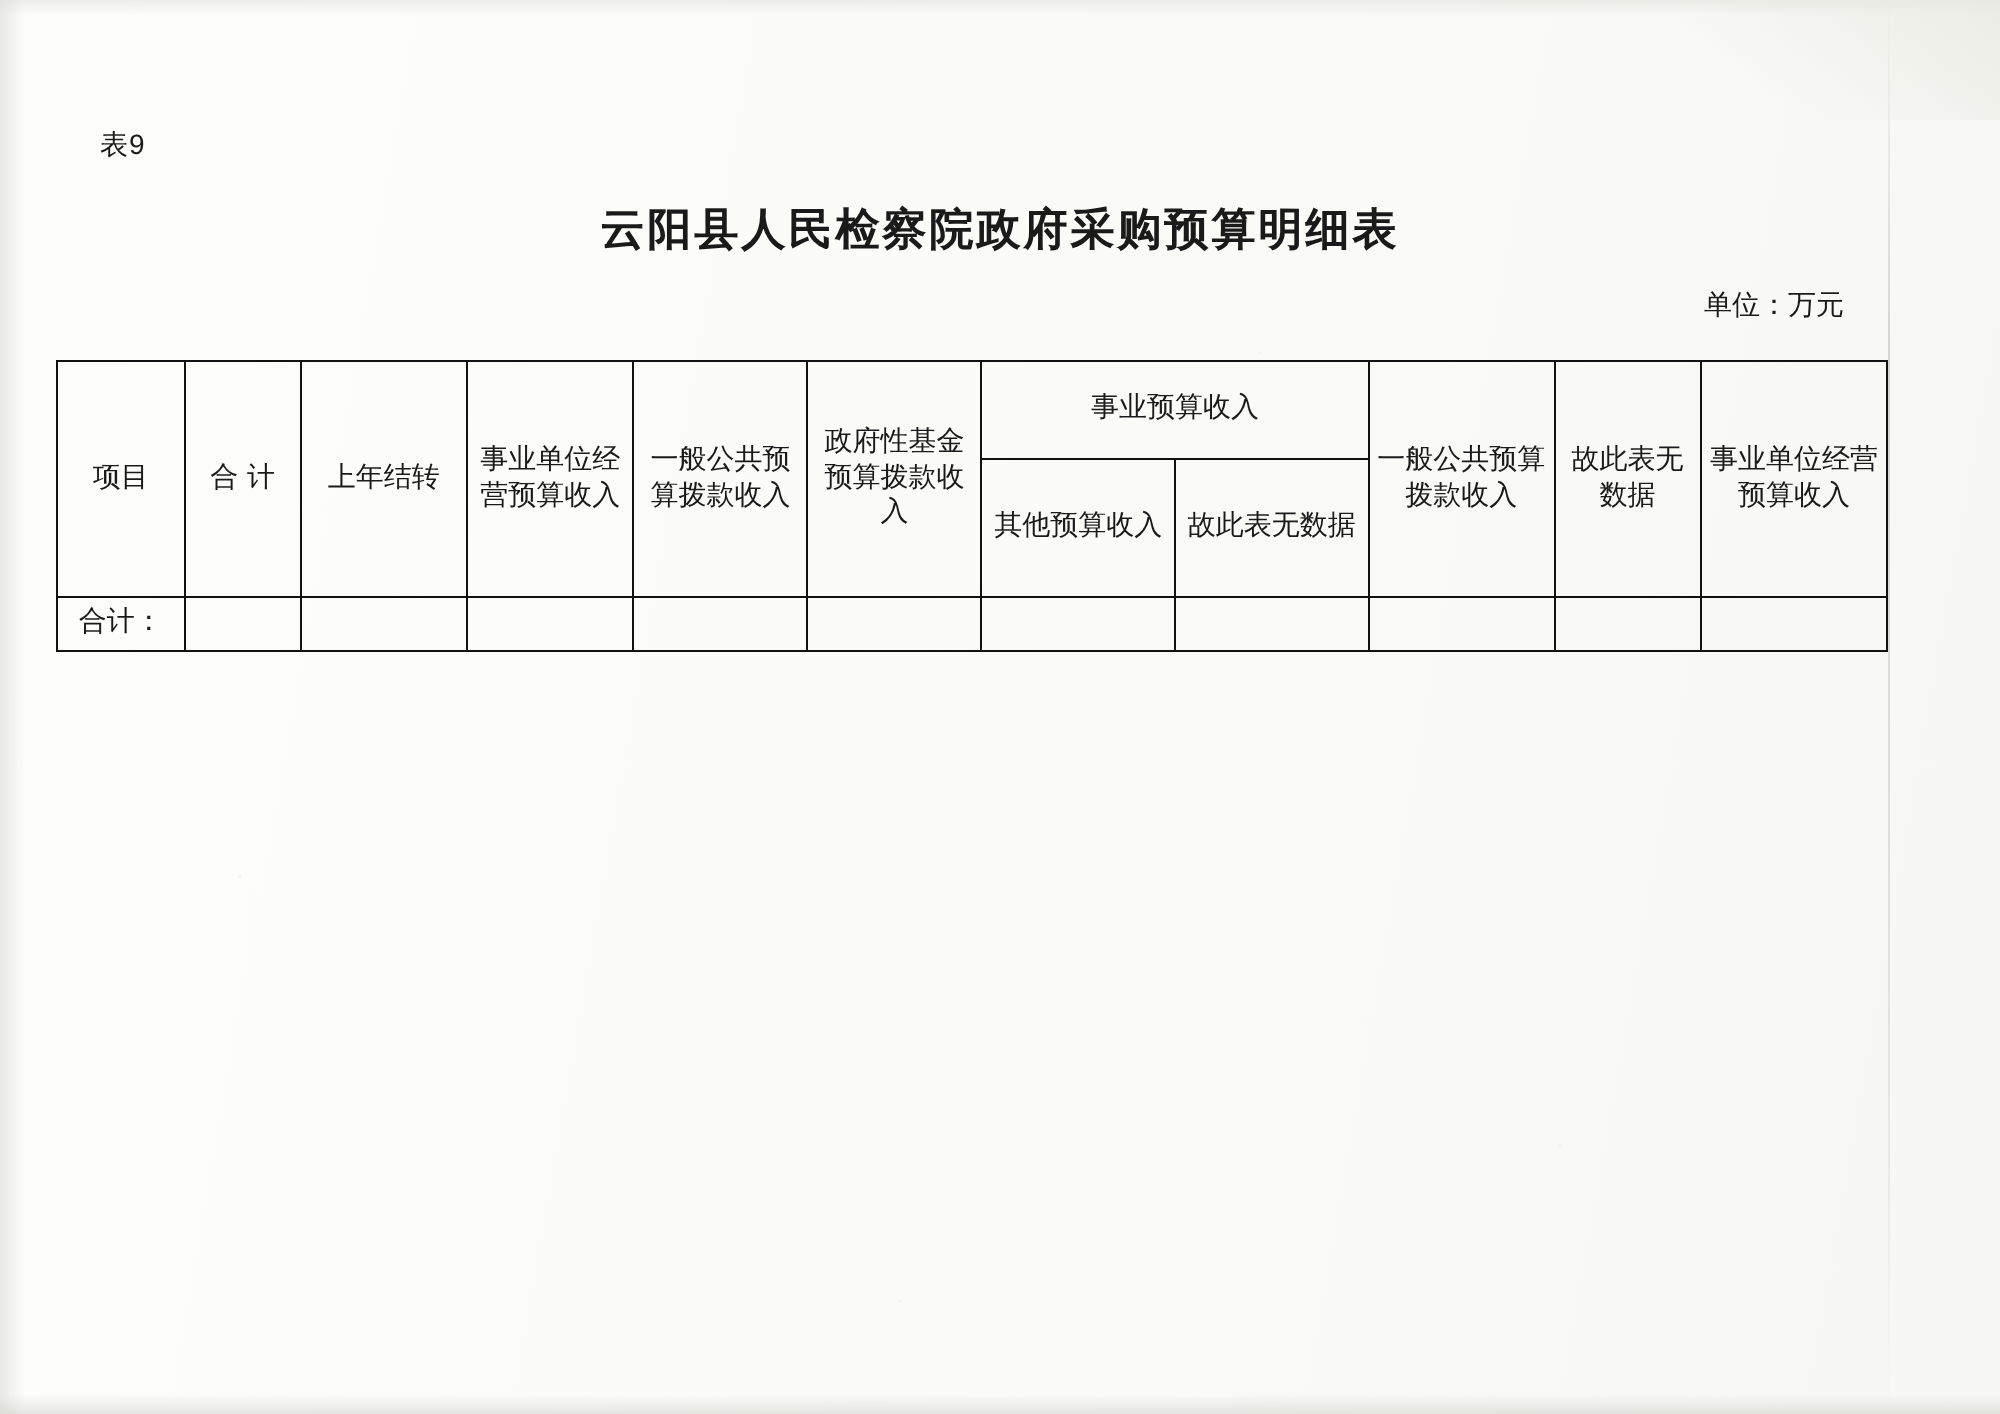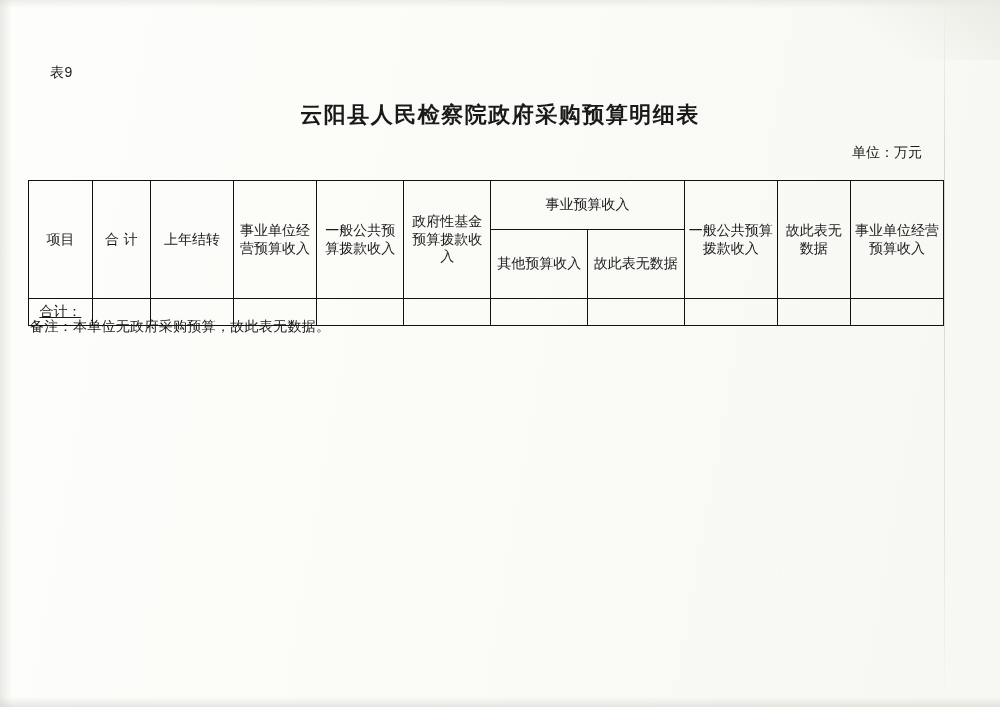--- a/index.html
+++ b/index.html
@@ -99,21 +99,21 @@
     vertical-align: middle;
     font-size: 14px;
     line-height: 1.25;
     padding: 2px 3px;
     font-weight: normal;
     font-family: "DejaVu Serif", serif;
   }
   .h-tall { height: 108px; }
   .h-split-top { height: 44px; margin-top: 24px; }
   .h-split-bot { height: 64px; }
-  .row-total td { height: 22px; text-decoration: underline; }
+  .row-total td { height: 22px; }
   td.label-cell {
     text-align: left;
     padding-left: 8px;
   }
 
   .remark {
     position: absolute;
     left: 30px;
     top: 318px;
     font-size: 14px;
@@ -194,14 +194,13 @@
           <td></td>
           <td></td>
           <td></td>
           <td></td>
           <td></td>
         </tr>
       </tbody>
     </table>
   </div>
 
-  <div class="remark">备注：本单位无政府采购预算，故此表无数据。</div>
 </div>
 
 </body></html>

